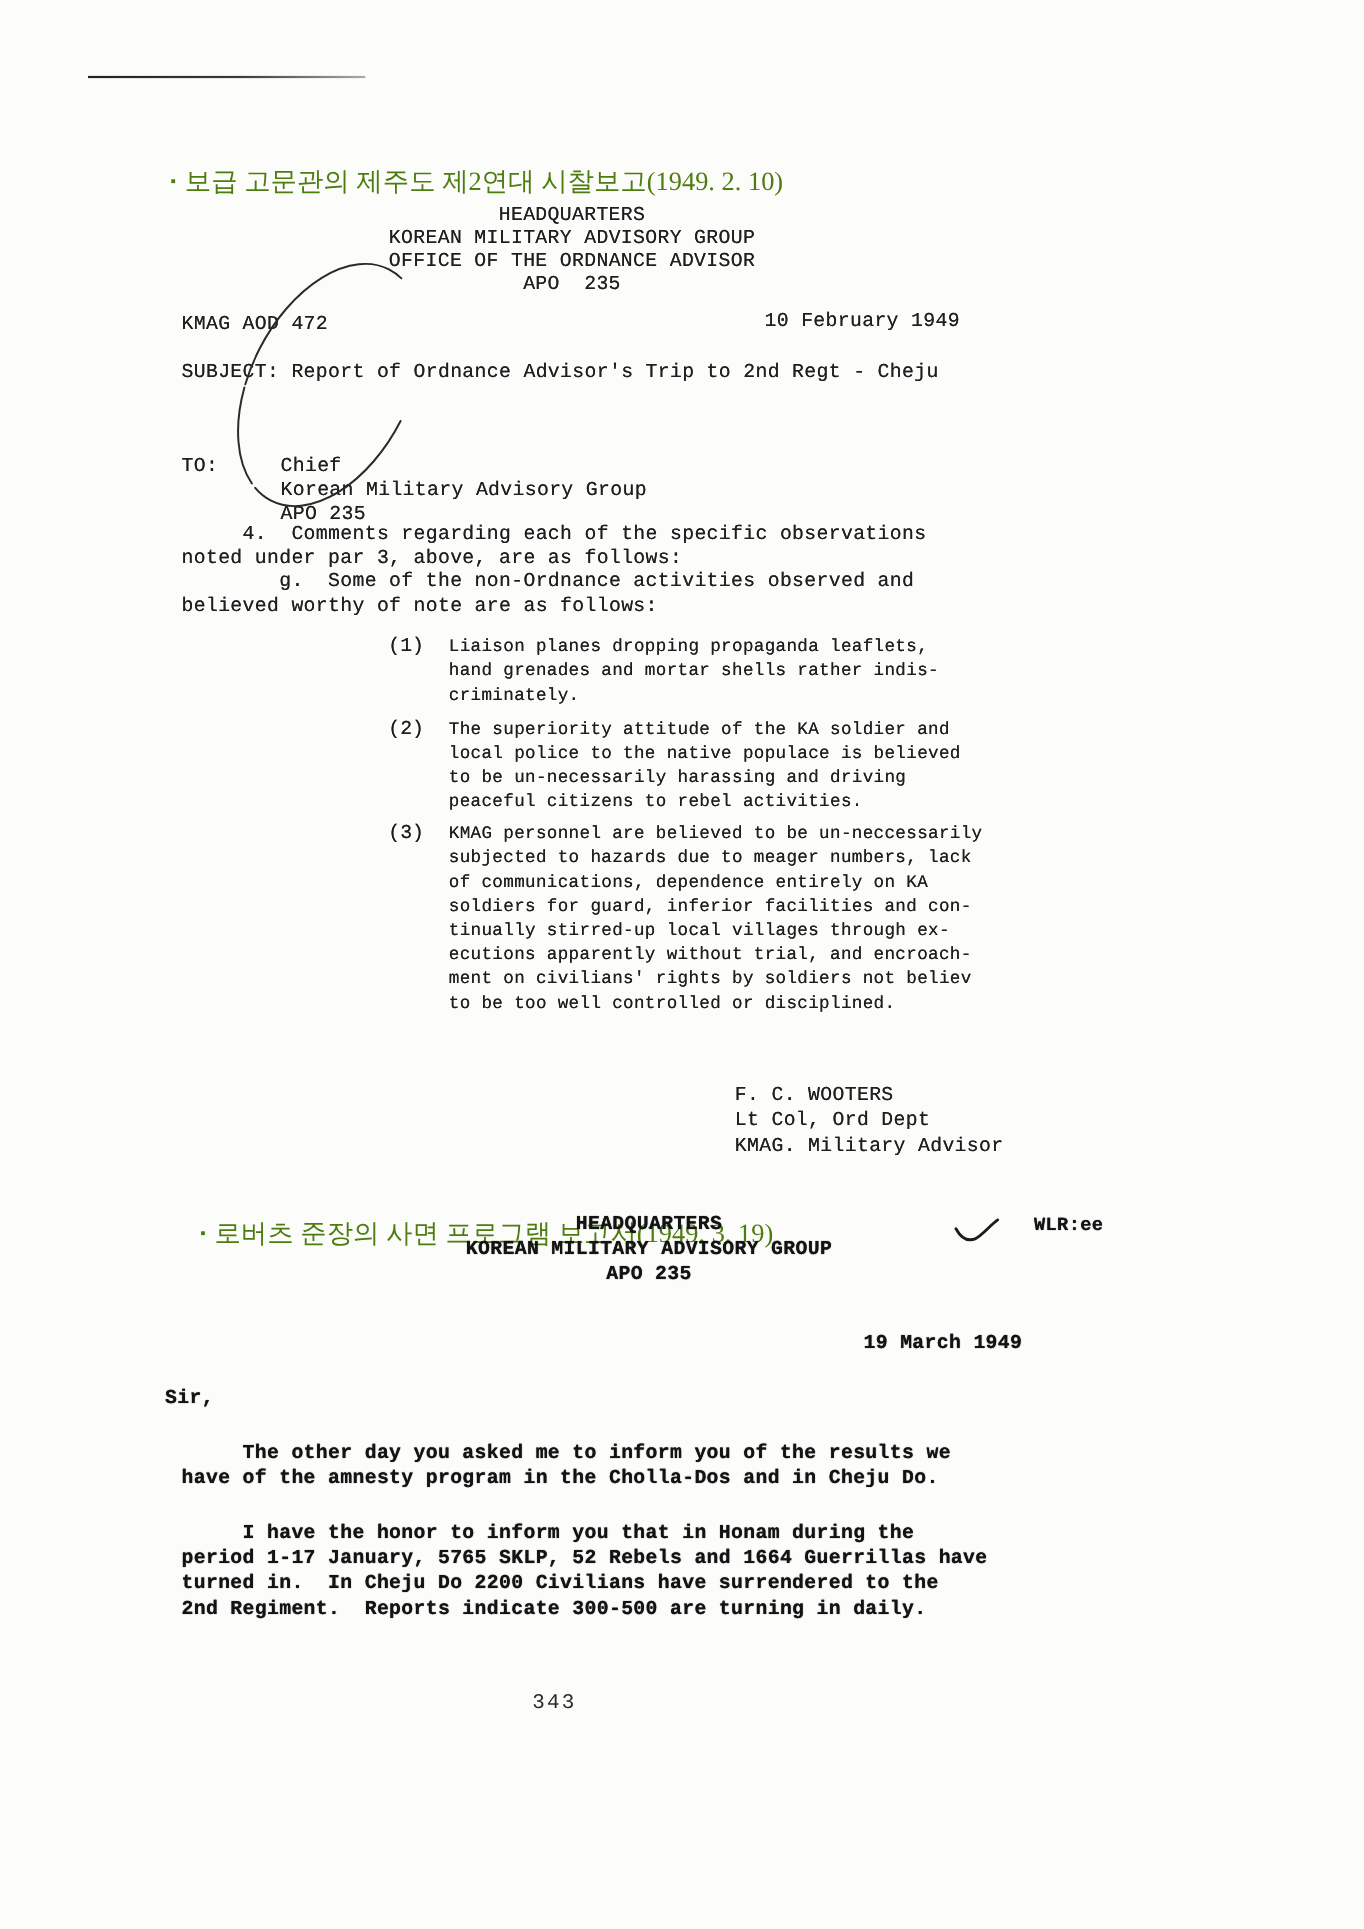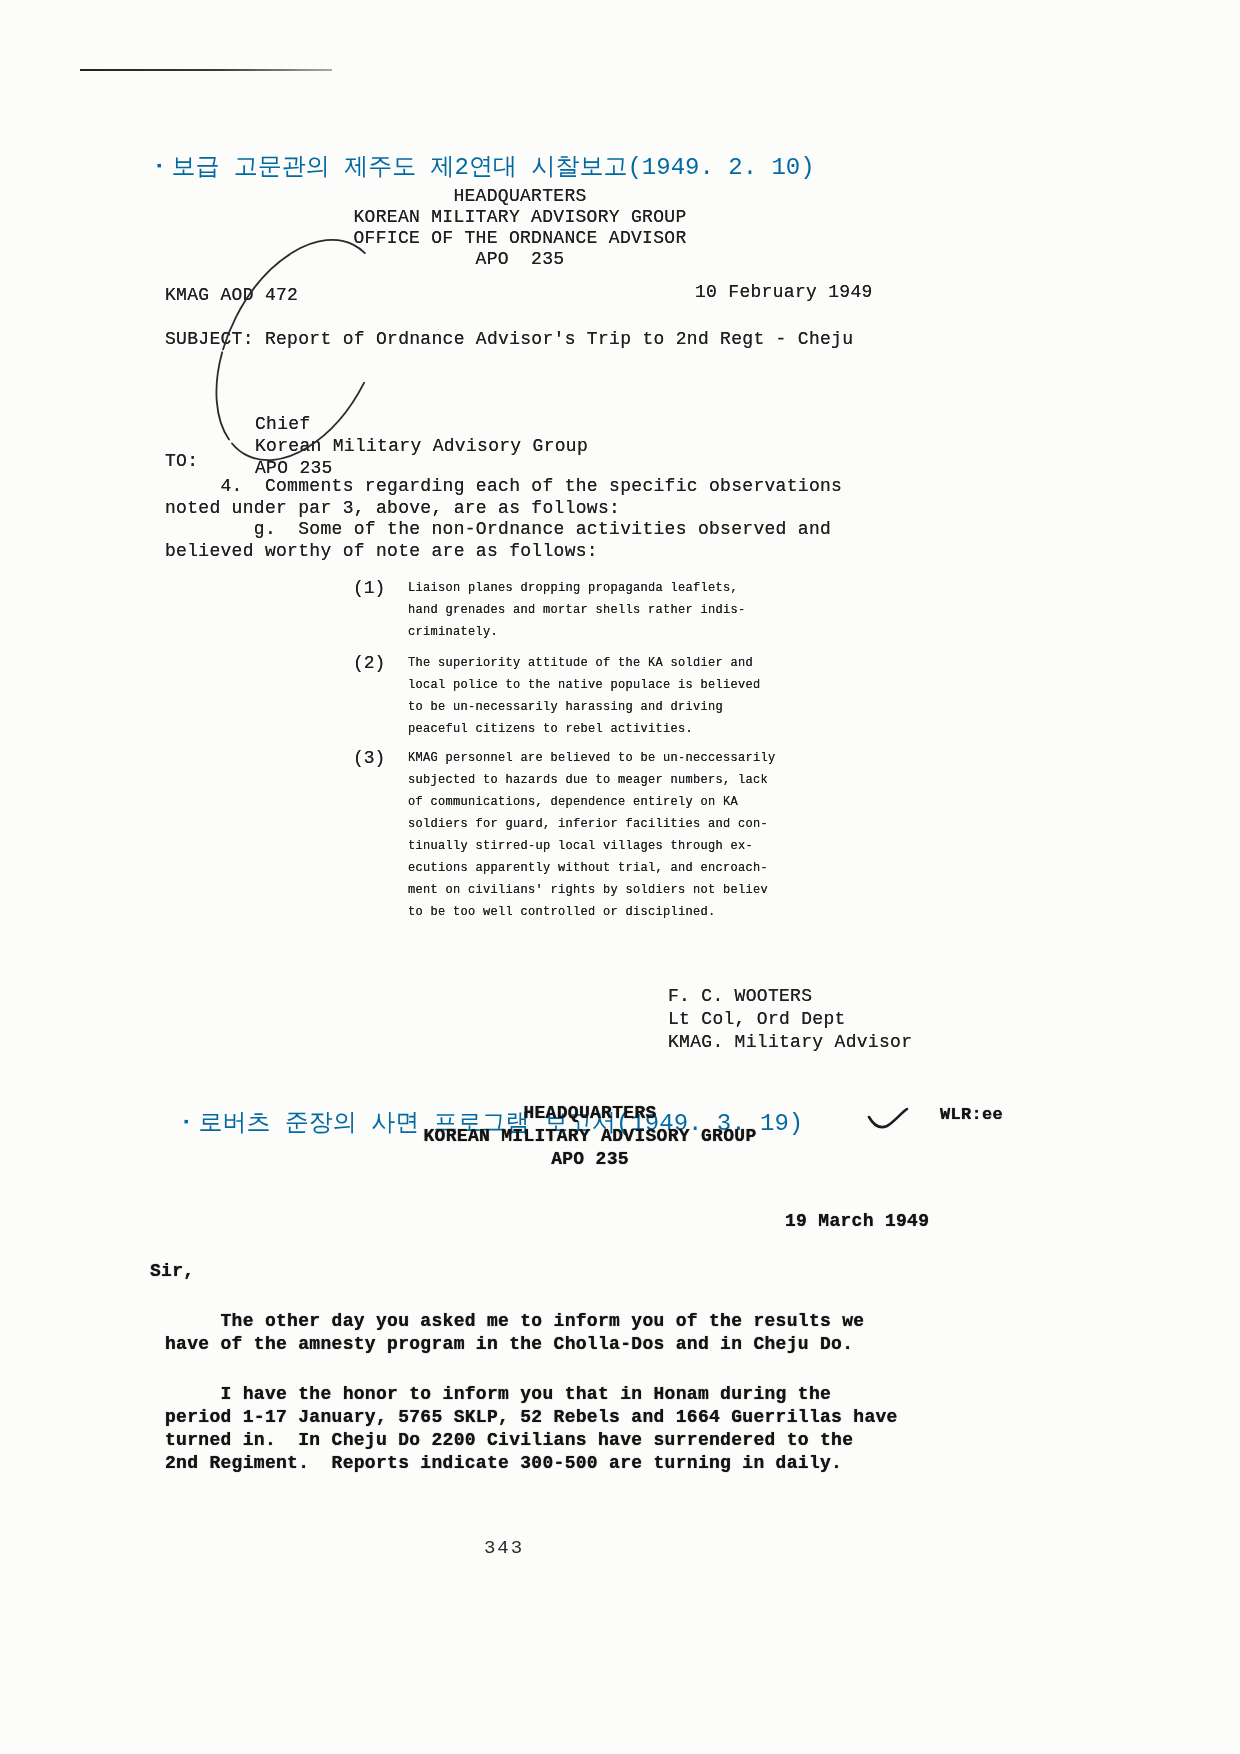--- a/index.html
+++ b/index.html
@@ -23,43 +23,43 @@
     letter-spacing: 0.3px;
   }
   .tw-center { text-align: center; }
   .bold2 {
     font-weight: bold;
     color: #131313;
     text-shadow: 0 0 0.9px rgba(0,0,0,0.9);
   }
   .korean {
     position: absolute;
-    font-family: Liberation Mono, monospace;
+    font-family: Liberation Serif, serif;
     font-size: 24px;
     line-height: 28px;
-    color: #0369a1;
+    color: #4d7c0f;
     white-space: pre;
   }
   .korean .bullet { font-size: 14px; vertical-align: 4px; margin-right: 8px; }
   .scanline {
     position: absolute;
     left: 80px; top: 69px;
     width: 252px; height: 2px;
     background: linear-gradient(90deg, #222 0%, #3a3a3a 55%, #777 80%, #aaa 100%);
   }
   .item-row { position: absolute; display: flex; }
   .item-label {
     font-family: "Liberation Mono", "DejaVu Sans Mono", monospace;
     font-size: 18px; line-height: 22px;
     width: 55px; flex: 0 0 55px;
     text-shadow: 0 0 0.6px rgba(20,20,20,0.85);
   }
   .item-lines {
     font-family: "Liberation Mono", "DejaVu Sans Mono", monospace;
-    font-size: 12px; line-height: 22px; white-space: pre;
+    font-size: 16px; line-height: 22px; white-space: pre;
     text-shadow: 0 0 0.6px rgba(20,20,20,0.85);
     letter-spacing: 0.3px;
   }
   .pen-overlay {
     position: absolute; left: 0; top: 0;
     pointer-events: none;
   }
   .pagenum {
     position: absolute;
     left: 0; top: 1537px; width: 1008px;
@@ -81,21 +81,21 @@
   <div class="tw tw-center" style="left:320px; top:186px; width:400px; line-height:21px;">HEADQUARTERS
 KOREAN MILITARY ADVISORY GROUP
 OFFICE OF THE ORDNANCE ADVISOR
 APO  235</div>
 
   <div class="tw" style="left:165px; top:284px;">KMAG AOD 472</div>
   <div class="tw" style="left:695px; top:281px;">10 February 1949</div>
 
   <div class="tw" style="left:165px; top:328px;">SUBJECT: Report of Ordnance Advisor's Trip to 2nd Regt - Cheju</div>
 
-  <div class="tw" style="left:165px; top:413px;margin-top:37px;">TO:</div>
+  <div class="tw" style="left:165px; top:413px;">TO:</div>
   <div class="tw" style="left:255px; top:413px;">Chief
 Korean Military Advisory Group
 APO 235</div>
 
   <div class="tw" style="left:165px; top:475px;">     4.  Comments regarding each of the specific observations
 noted under par 3, above, are as follows:</div>
 
   <div class="tw" style="left:165px; top:518px;">        g.  Some of the non-Ordnance activities observed and
 believed worthy of note are as follows:</div>
 

